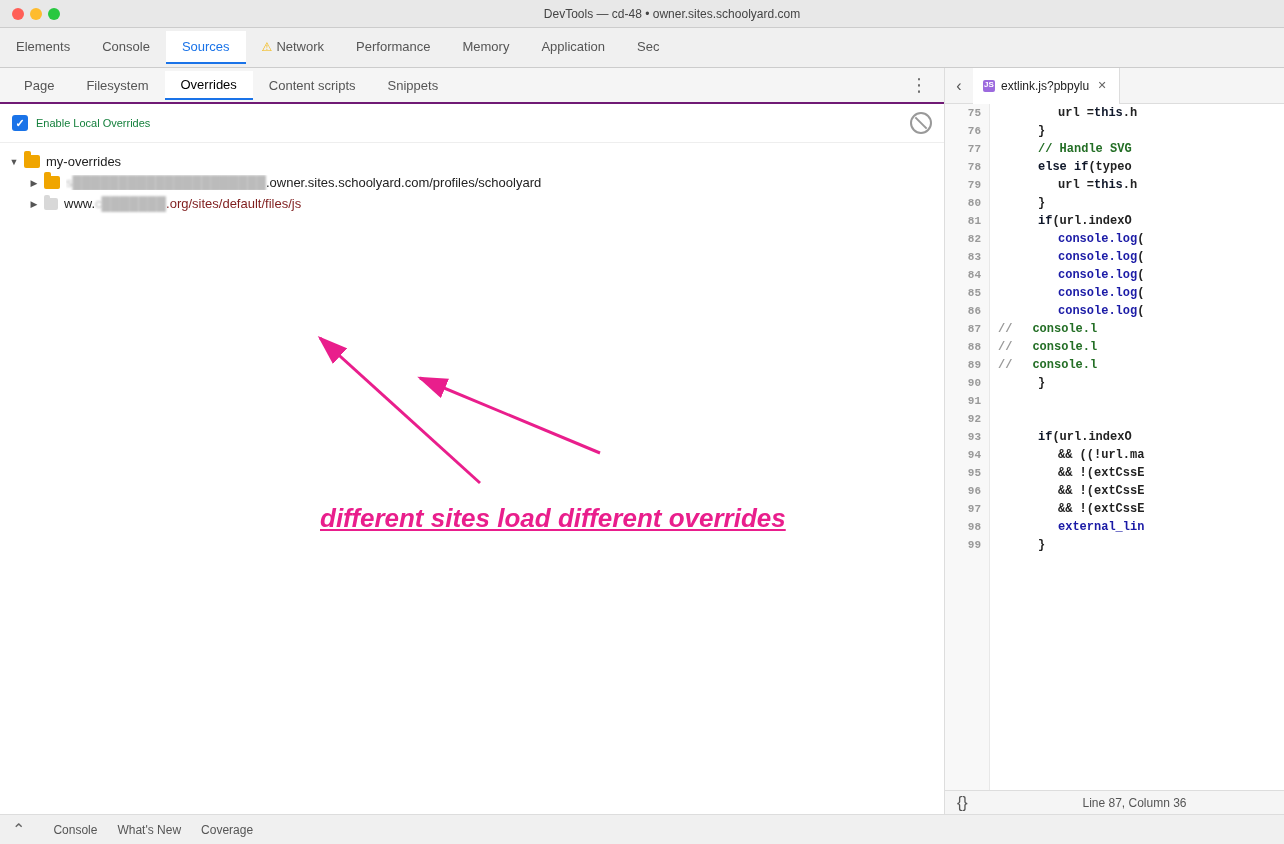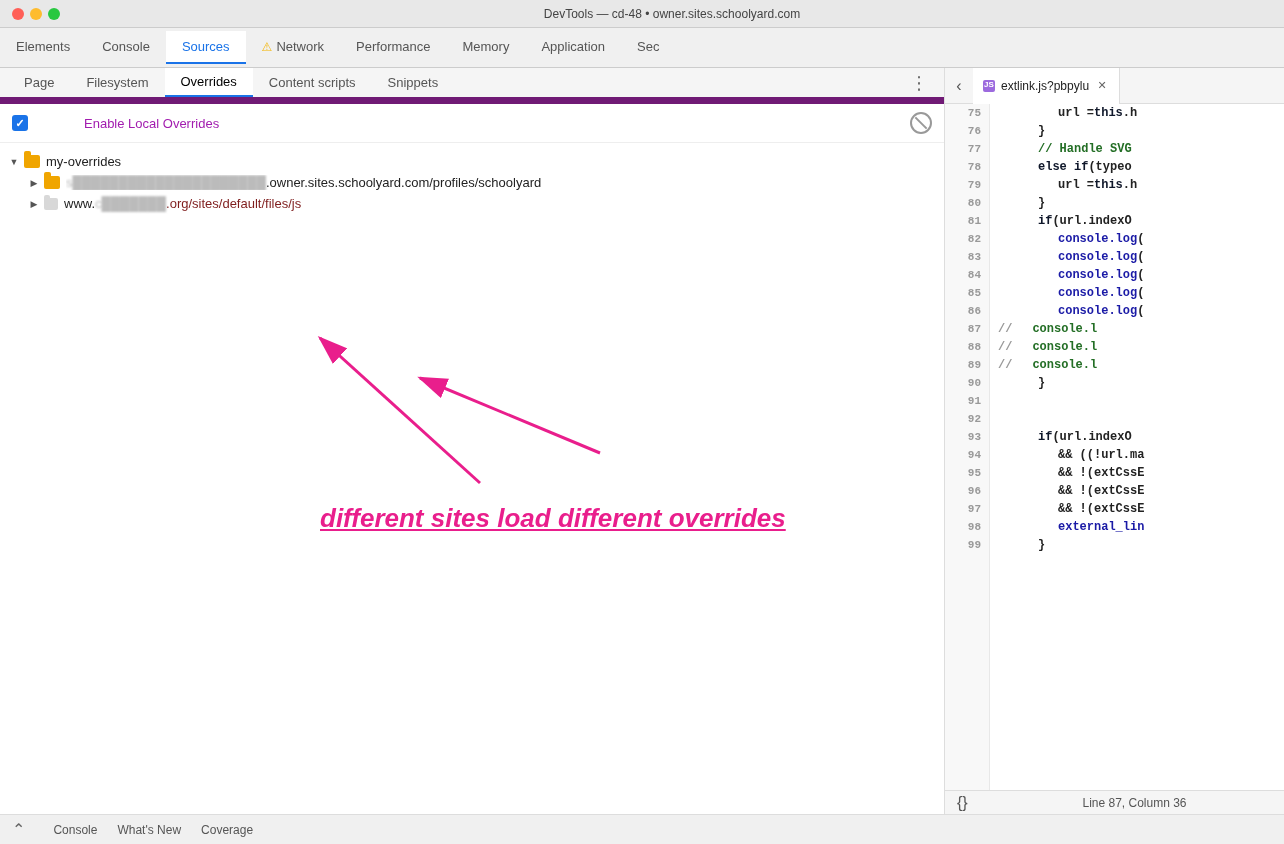--- a/index.html
+++ b/index.html
@@ -85,21 +85,21 @@
       border-right: 1px solid #ddd;
       display: flex;
       flex-direction: column;
     }
 
     
     .secondary-tabs {
       display: flex;
       align-items: center;
       height: 36px;
-      border-bottom: 7px solid #701a75;
+      border-bottom: 2px solid #701a75;
       background: #f5f5f5;
       padding: 0 8px;
     }
     .secondary-tab {
       padding: 6px 16px;
       font-size: 13px;
       color: #555;
       cursor: pointer;
     }
     .secondary-tab.active {
@@ -134,23 +134,22 @@
       margin-right: 8px;
       flex-shrink: 0;
     }
     .checkbox-blue::after {
       content: '✓';
       color: white;
       font-size: 11px;
       font-weight: bold;
     }
     .enable-label {
-      font-size: 13px;
-      color: #a21caf;
-      margin-left: 48px;
+      font-size: 11px;
+      color: #15803d;
     }
     .no-icon {
       margin-left: auto;
       width: 22px;
       height: 22px;
       border: 2px solid #999;
       border-radius: 50%;
       display: flex;
       align-items: center;
       justify-content: center;

